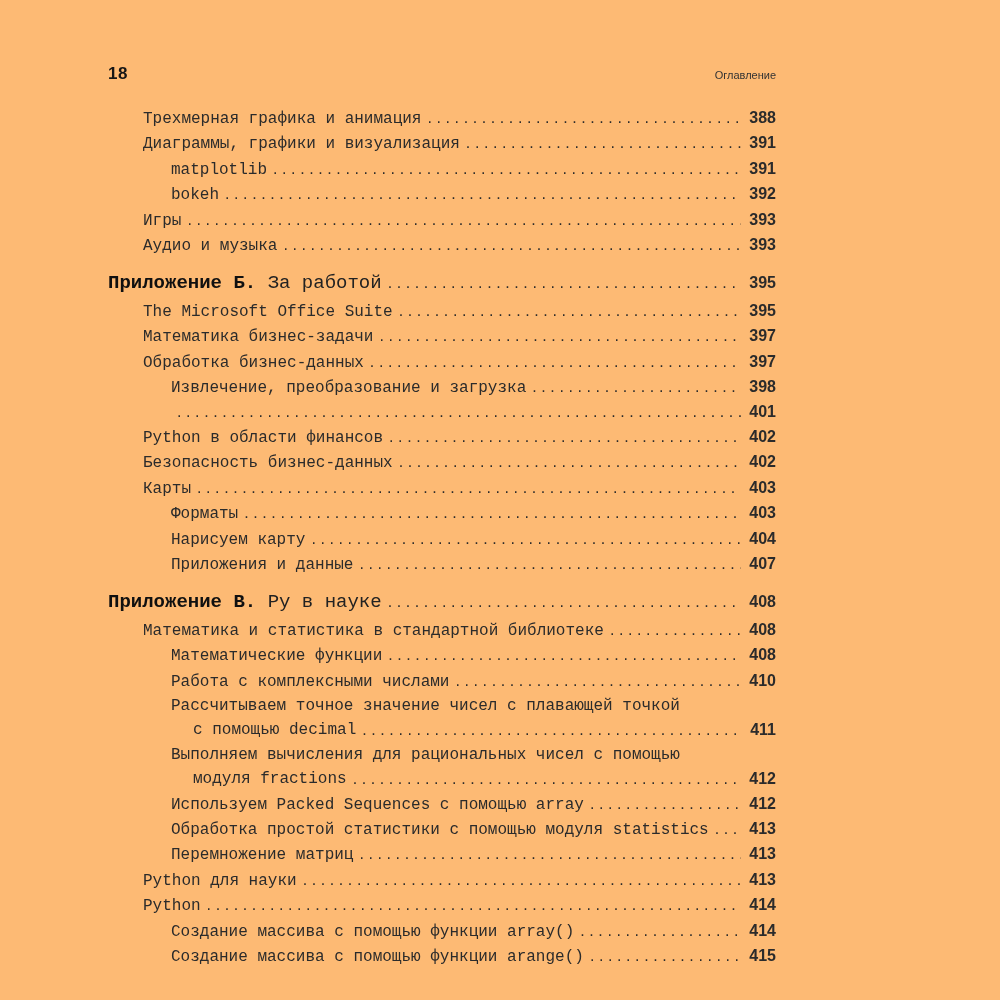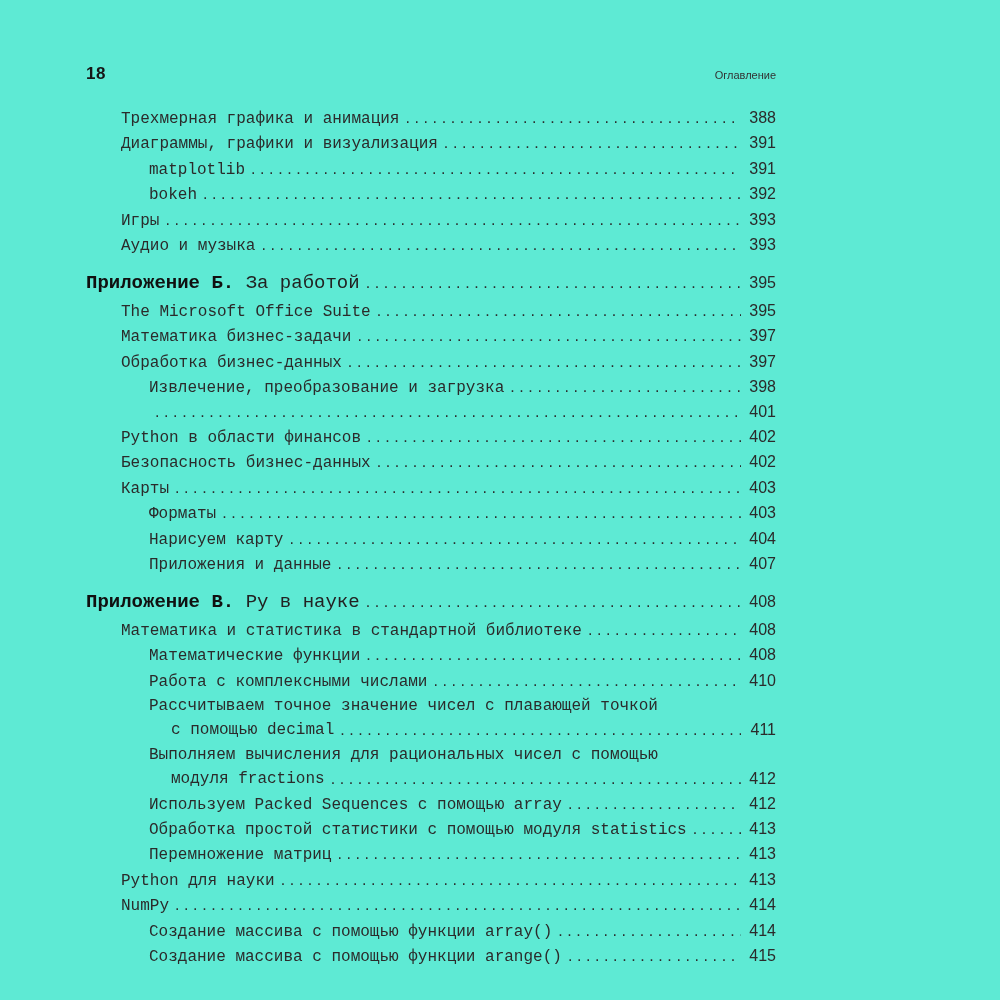--- a/index.html
+++ b/index.html
@@ -4,25 +4,25 @@
 <style>
   html, body {
     margin: 0;
     padding: 0;
     background: #ffffff;
   }
   .page {
     position: relative;
     width: 1000px;
     height: 1000px;
-    background: #5eead4;
+    background: #fdba74;
     font-family: "Liberation Sans", sans-serif;
     color: #2b2b2b;
     box-sizing: border-box;
-    padding: 55px 224px 0 86px;
+    padding: 55px 224px 0 108px;
     overflow: hidden;
   }
   .running-head {
     display: flex;
     justify-content: space-between;
     align-items: baseline;
     margin-bottom: 20px;
   }
   .folio {
     font-size: 17px;
@@ -66,21 +66,21 @@
     color: #2b2b2b;
   }
   .leader::after {
     content: "..........................................................................................................";
     letter-spacing: 4.6px;
   }
   .pg {
     min-width: 32px;
     text-align: right;
     font-size: 16px;
-    font-weight: normal;
+    font-weight: bold;
     color: #2b2b2b;
   }
   .appendix {
     font-size: 19px;
     margin: 13px 0 3px 0;
     color: #222222;
   }
   .appendix .t { padding-left: 0; }
   .appendix b {
     font-weight: bold;
@@ -239,21 +239,21 @@
         <span class="t">Перемножение матриц</span>
         <span class="leader"></span>
         <span class="pg">413</span>
       </div>
       <div class="row lvl1">
         <span class="t">Python для науки</span>
         <span class="leader"></span>
         <span class="pg">413</span>
       </div>
       <div class="row lvl1">
-        <span class="t">NumPy</span>
+        <span class="t">Python</span>
         <span class="leader"></span>
         <span class="pg">414</span>
       </div>
       <div class="row lvl2">
         <span class="t">Создание массива с помощью функции array()</span>
         <span class="leader"></span>
         <span class="pg">414</span>
       </div>
       <div class="row lvl2">
         <span class="t">Создание массива с помощью функции arange()</span>

